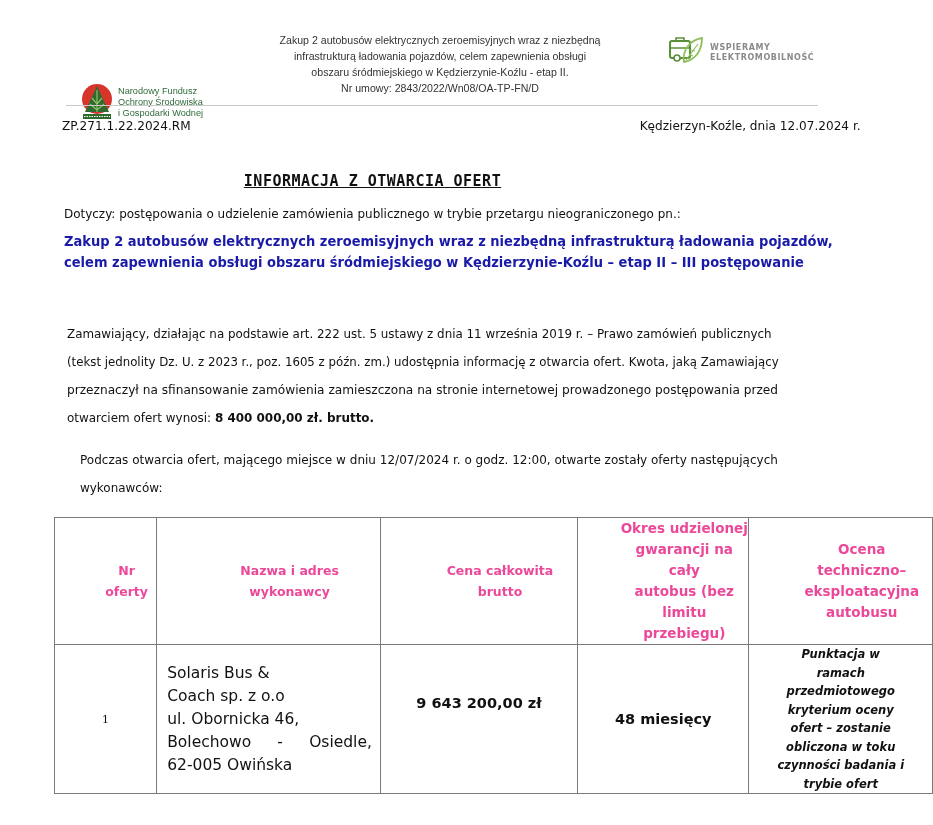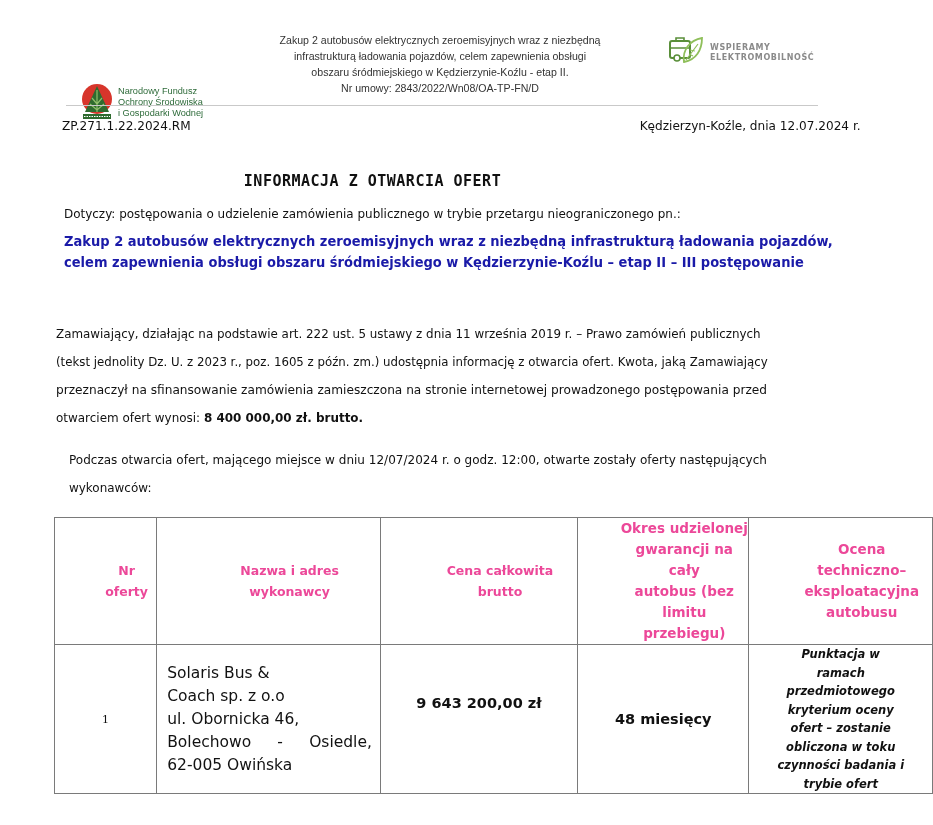--- a/index.html
+++ b/index.html
@@ -11,27 +11,27 @@
   .nfos-logo { width:34px; height:40px; position:relative; }
   .nfos-text { font-family:"Liberation Sans", sans-serif; font-size:9.2px; line-height:11px; color:#2e6b3a; margin-left:4px; }
   .hdr-center { left:240px; top:32px; width:400px; text-align:center; font-family:"Liberation Sans", sans-serif; font-size:10.6px; line-height:16px; color:#333; }
   .we { left:668px; top:36px; display:flex; align-items:center; }
   .we-text { font-family:"DejaVu Sans", sans-serif; font-size:8px; line-height:10px; letter-spacing:0.6px; color:#8a8a8a; margin-left:6px; font-weight:bold; }
   .hdr-line { left:66px; top:105px; width:752px; height:1px; background:#c9c9c9; }
 
   .ref { left:62px; top:118px; font-family:"DejaVu Sans", sans-serif; font-size:13px; color:#111; transform:scaleX(0.93); transform-origin:left; }
   .date { right:72px; top:118px; font-family:"DejaVu Sans", sans-serif; font-size:13px; color:#111; transform:scaleX(0.93); transform-origin:right; }
 
-  .title { left:0; width:745px; top:172px; text-align:center; font-family:"DejaVu Sans Mono", monospace; font-weight:bold; font-size:15px; letter-spacing:0.5px; color:#111; }
+  .title { left:0; width:745px; top:172px; text-align:center; font-family:"DejaVu Sans Mono", monospace; font-weight:bold; font-size:15px; letter-spacing:0.5px; color:#111;text-decoration:underline; }
   .dotyczy { left:64px; top:206px; font-size:13px; transform:scaleX(0.92); transform-origin:left; white-space:nowrap; }
   .subject { left:64px; top:231px; width:800px; font-size:14.2px; font-weight:bold; color:#1a1aa8; line-height:21px; transform:scaleX(0.92); transform-origin:left; white-space:nowrap; }
 
-  .para1 { left:56px; top:320px; width:817px; font-size:13px; line-height:28px; text-align:justify; }
+  .para1 { left:67px; top:320px; width:817px; font-size:13px; line-height:28px; text-align:justify; }
   .para1 .line { display:block; white-space:nowrap; transform-origin:left; }
-  .para2 { left:69px; top:446px; width:817px; font-size:13px; line-height:28px; }
+  .para2 { left:80px; top:446px; width:817px; font-size:13px; line-height:28px; }
 
   
   table.offers { position:absolute; left:54px; top:517px; border-collapse:collapse; font-family:"DejaVu Sans", sans-serif; }
   table.offers td, table.offers th { border:1.5px solid #7a7a7a; text-align:center; vertical-align:middle; padding:0; }
   table.offers th { font-size:12.5px; font-weight:bold; line-height:21px; color:#ec4899;padding-left:42px; }
   .th-nr { width:69px; height:102px; }
   .th-name { width:212px; }
   .th-price { width:206px; }
   .th-warranty { width:156px; }
   .th-eval { width:156px; }

